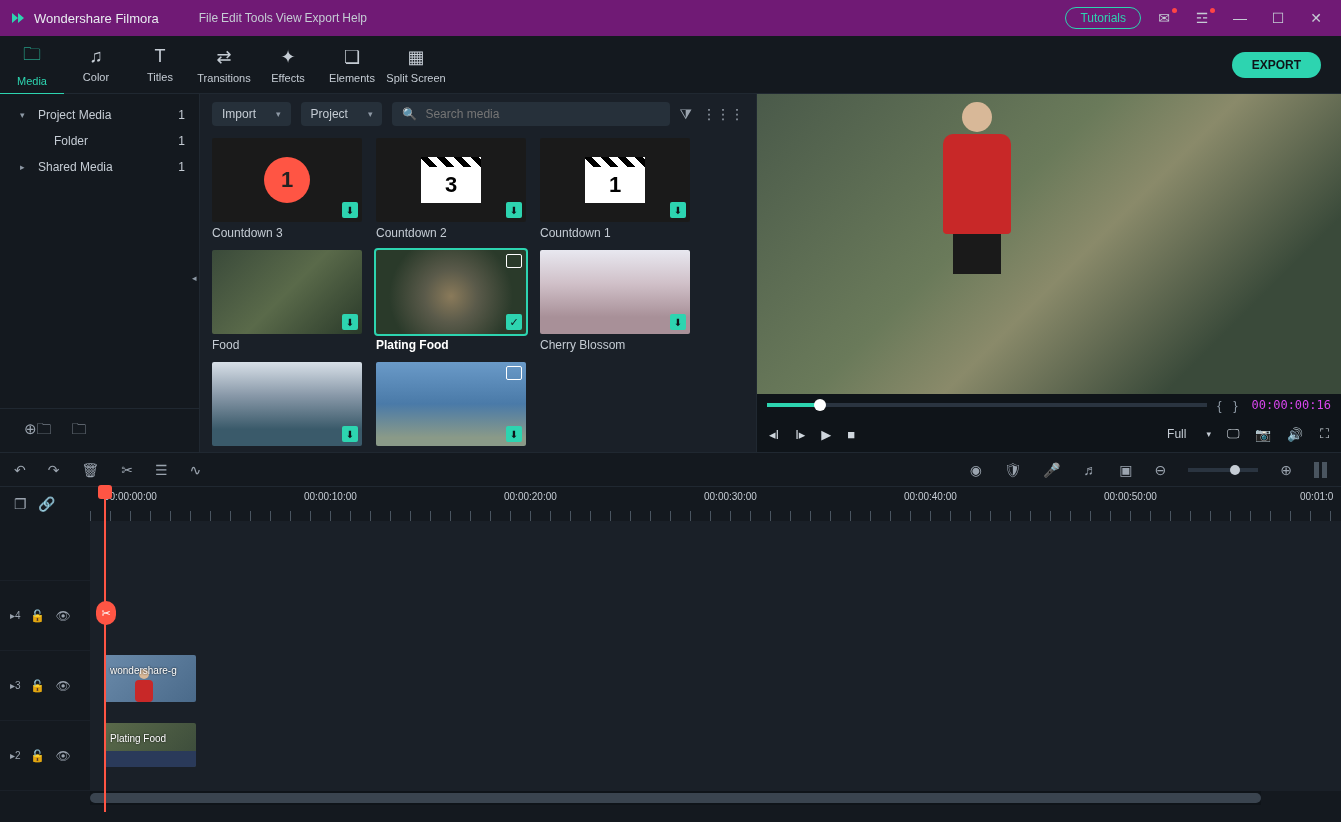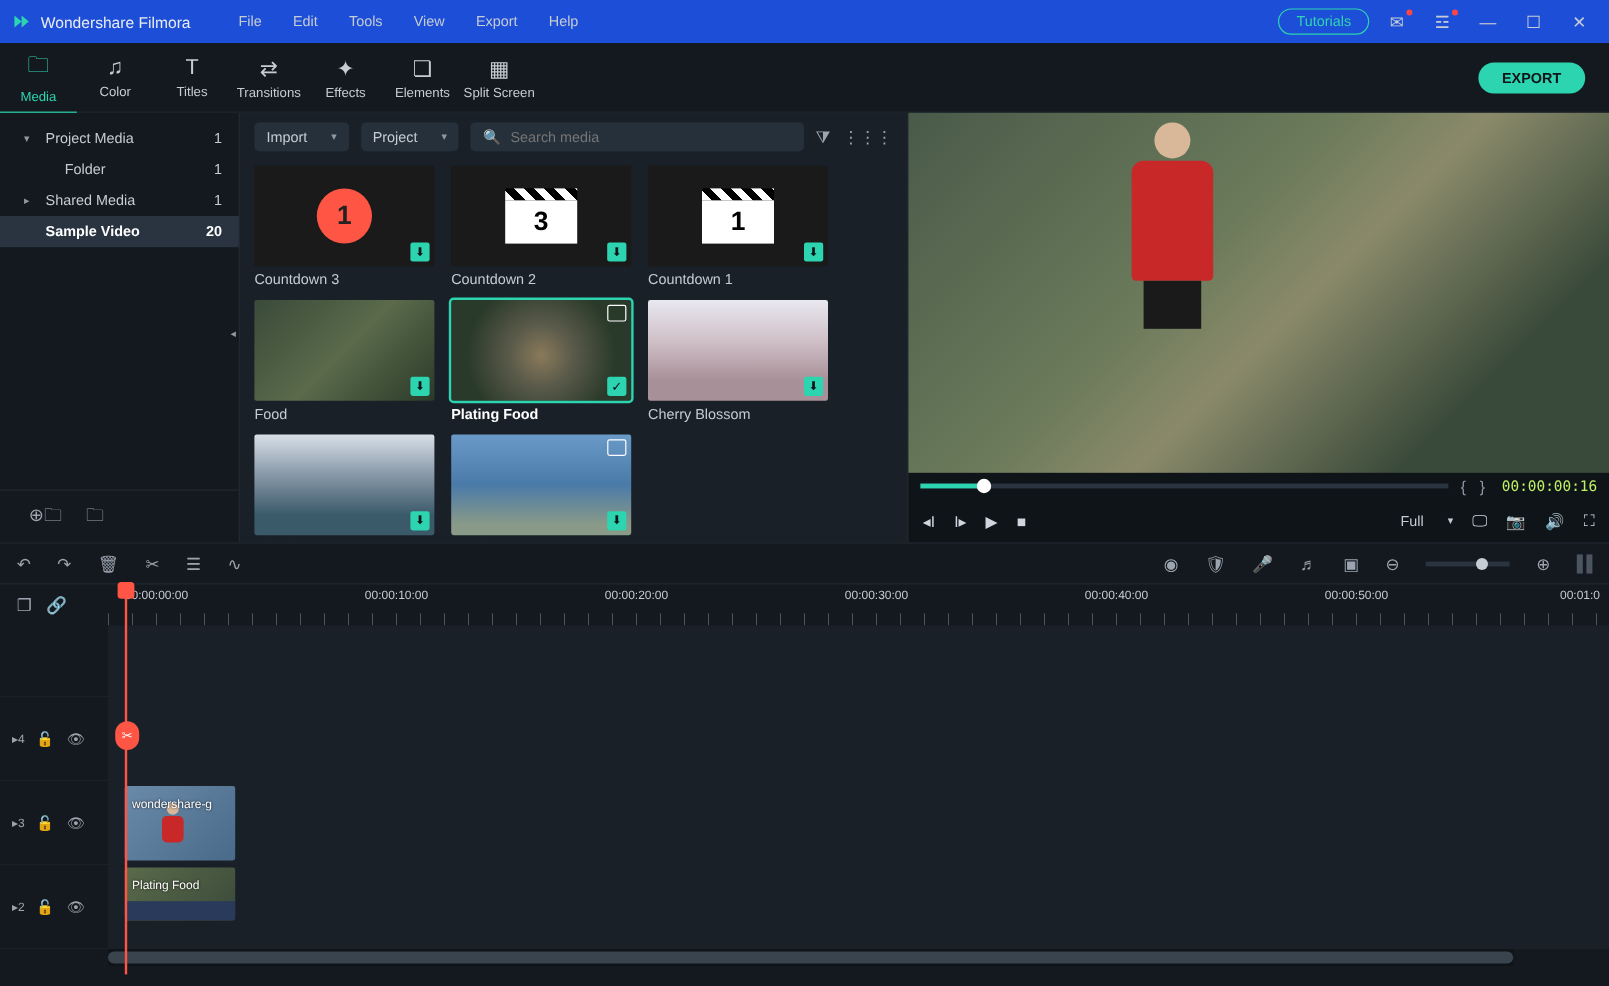--- a/index.html
+++ b/index.html
@@ -1,22 +1,22 @@
 <!DOCTYPE html>
 <html><head>
 <meta charset="utf-8">
 <style>
 * { margin: 0; padding: 0; box-sizing: border-box; font-family: -apple-system, BlinkMacSystemFont, "Segoe UI", sans-serif; }
 body { background: #0f1419; color: #c5ccd4; font-size: 12px; width: 1341px; height: 822px; overflow: hidden; display: flex; flex-direction: column; }
 
 
-.titlebar { height: 36px; background: #1d4ed8; display: flex; align-items: center; padding: 0 10px; gap: 8px; }
+.titlebar { height: 36px; background: #701a75; display: flex; align-items: center; padding: 0 10px; gap: 8px; }
 .titlebar .logo { width: 16px; height: 16px; }
 .titlebar .title { color: #e8ecf0; font-size: 13px; margin-right: 32px; }
-.titlebar .menu { display: flex; gap: 26px; }
+.titlebar .menu { display: flex; gap: 3px; }
 .titlebar .menu span { color: #c5ccd4; font-size: 12px; cursor: pointer; }
 .titlebar .spacer { flex: 1; }
 .tutorials-btn { border: 1px solid #2dd4b0; border-radius: 12px; padding: 3px 14px; color: #2dd4b0; font-size: 12px; background: transparent; }
 .titlebar .winicon { width: 30px; text-align: center; color: #c5ccd4; font-size: 14px; cursor: pointer; }
 .red-dot { position: relative; }
 .red-dot::after { content: ''; position: absolute; top: -2px; right: 2px; width: 5px; height: 5px; background: #ff4545; border-radius: 50%; }
 
 
 .tabs-row { height: 58px; background: #14191f; display: flex; align-items: center; padding: 0 20px 0 0; border-bottom: 1px solid #202831; }
 .tab { width: 64px; display: flex; flex-direction: column; align-items: center; gap: 4px; color: #c5ccd4; cursor: pointer; padding: 6px 0; }
@@ -74,21 +74,21 @@
 .preview-video { flex: 1; background: linear-gradient(135deg, #4a5a4a, #6a7a5a 40%, #8a8a6a 55%, #3a4a3a 80%); position: relative; }
 .preview-person { position: absolute; left: 170px; top: 8px; width: 100px; height: 180px; }
 .preview-person .head { width: 30px; height: 30px; background: #d8b898; border-radius: 50%; margin: 0 auto; }
 .preview-person .body { width: 68px; height: 100px; background: #c82828; border-radius: 10px 10px 4px 4px; margin: 2px auto 0; }
 .preview-person .legs { width: 48px; height: 40px; background: #1a1a1a; margin: 0 auto; }
 .preview-bar { height: 22px; display: flex; align-items: center; padding: 0 10px; gap: 10px; }
 .progress { flex: 1; height: 4px; background: #2a3440; position: relative; }
 .progress .fill { position: absolute; left: 0; top: 0; bottom: 0; width: 12%; background: #2dd4b0; }
 .progress .knob { position: absolute; left: 12%; top: -4px; width: 12px; height: 12px; background: #fff; border-radius: 50%; transform: translateX(-50%); }
 .brackets { color: #8e99a5; font-size: 13px; letter-spacing: 4px; }
-.timecode { color: #bef264; font-size: 12px; font-family: monospace; }
+.timecode { color: #d946ef; font-size: 12px; font-family: monospace; }
 .preview-controls { height: 36px; display: flex; align-items: center; padding: 0 12px; gap: 16px; }
 .pc-icon { color: #cfd6dd; font-size: 13px; cursor: pointer; }
 .preview-controls .spacer { flex: 1; }
 .qsel { display: flex; align-items: center; gap: 20px; color: #c5ccd4; font-size: 12px; }
 
 
 .timeline-area { flex: 1; background: #14191f; display: flex; flex-direction: column; border-top: 1px solid #202831; position: relative; }
 .tl-toolbar { height: 34px; display: flex; align-items: center; padding: 0 14px; gap: 22px; border-bottom: 1px solid #202831; }
 .tl-toolbar .spacer { flex: 1; }
 .tl-icon { color: #9ba4af; font-size: 14px; cursor: pointer; }
@@ -105,21 +105,21 @@
 
 .playhead { position: absolute; top: 34px; bottom: 10px; left: 104px; width: 2px; background: #ff5544; z-index: 5; }
 .playhead::before { content: ''; position: absolute; top: -2px; left: -6px; width: 14px; height: 14px; background: #ff5544; border-radius: 3px; }
 .cut-handle { position: absolute; top: 148px; left: 96px; width: 20px; height: 24px; background: #ff5544; border-radius: 10px; z-index: 6; display:flex; align-items:center; justify-content:center; color:#fff; font-size:11px; }
 
 .track { display: flex; height: 70px; border-bottom: 1px solid #1a2028; }
 .track.empty { height: 60px; }
 .track-head { width: 90px; display: flex; align-items: center; gap: 10px; padding: 0 10px; font-size: 10px; color: #9ba4af; }
 .track-head .th-icon { font-size: 12px; }
 .track-body { flex: 1; position: relative; background: #1a2028; }
-.clip { position: absolute; left: 14px; top: 4px; height: 62px; border-radius: 2px; overflow: hidden; }
+.clip { position: absolute; left: 14px; top: 4px; height: 47px; border-radius: 2px; overflow: hidden; }
 .clip.video1 { width: 92px; background: linear-gradient(135deg, #6a8aaa, #4a6a8a); }
 .clip.video2 { width: 92px; background: linear-gradient(135deg, #5a6a4a, #3a4a3a); height: 44px; top: 2px; }
 .clip .clip-label { position: absolute; top: 10px; left: 6px; font-size: 10px; color: #fff; text-shadow: 0 0 2px #000; }
 .clip .clip-audio { position: absolute; bottom: 0; left: 0; right: 0; height: 16px; background: #2a3a5a; }
 .clip.video1 .person-mini { position: absolute; left: 30px; top: 14px; width: 20px; height: 36px; }
 .clip.video1 .person-mini .h { width:10px; height:10px; background:#d8b898; border-radius:50%; margin:0 auto; }
 .clip.video1 .person-mini .b { width:18px; height:22px; background:#c82828; border-radius:4px; margin:1px auto; }
 
 .hscroll { height: 14px; background: #0f1419; margin: 0 80px 2px 90px; }
 .hscroll .thumb-bar { height: 10px; margin-top: 2px; background: #3a444f; border-radius: 5px; }
@@ -201,27 +201,20 @@
             <span style="padding-left:16px">Folder</span>
           </span>
           <span>1</span>
         </div>
       <div class="side-item">
           <span class="left">
             <span class="chev">▸</span>
             <span>Shared Media</span>
           </span>
           <span>1</span>
-        </div>
-      <div class="side-item active">
-          <span class="left">
-            <span class="chev"></span>
-            <span>Sample Video</span>
-          </span>
-          <span>20</span>
         </div>
     </div>
     <div class="side-bottom">
       <span>⊕🗀</span>
       <span>🗀</span>
     </div>
   </div>
 
   <div class="media-panel">
     <div class="expand-handle">◂</div>

